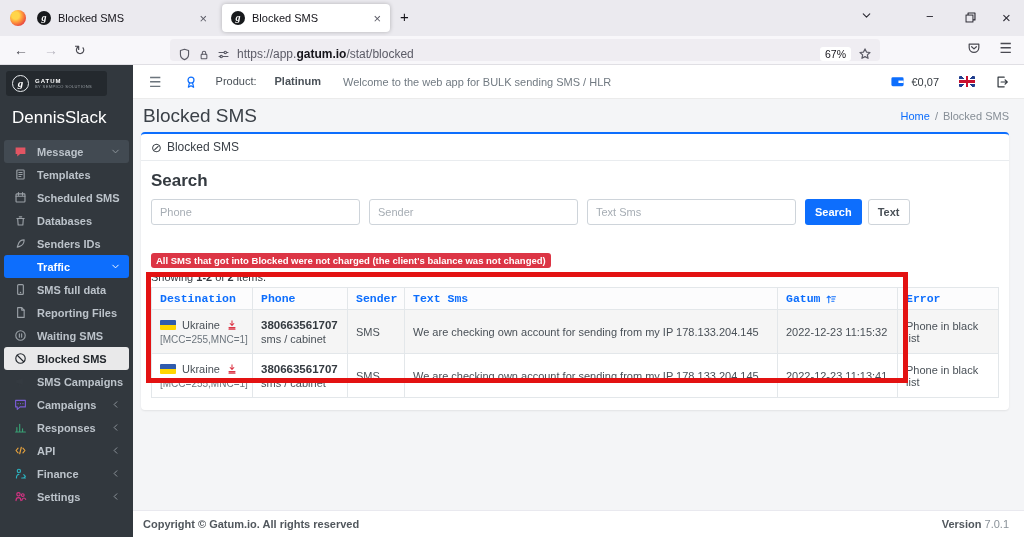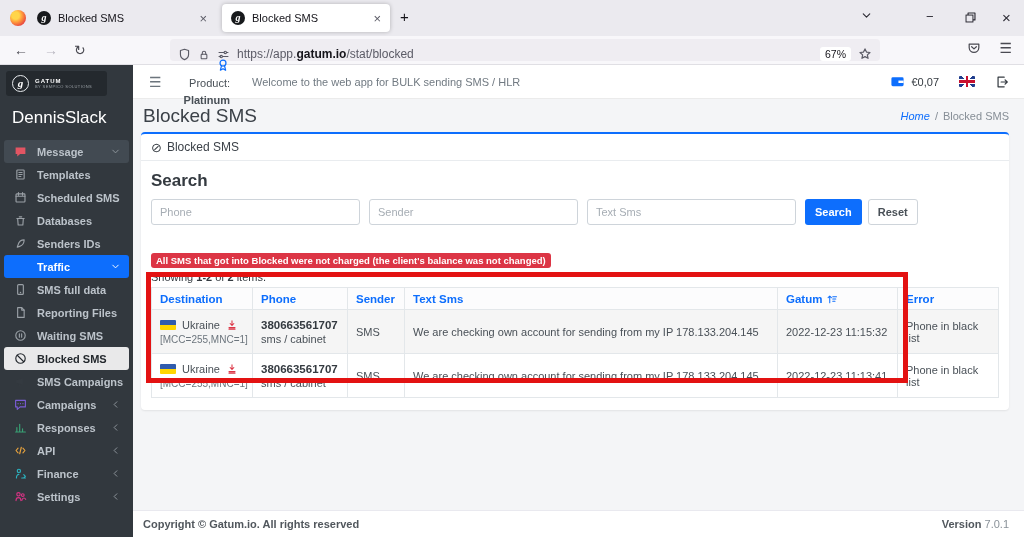--- a/index.html
+++ b/index.html
@@ -52,60 +52,60 @@
   .side-item.group-open { background:#424a52; }
   .side-item.active { background:#0d6efd; color:#fff; }
   .side-item.active .si-chevron { color:#fff; }
   .side-item.selected { background:#e9e9ea; color:#23282d; }
   .side-item.selected .si-icon { color:#23282d; }
 
   
   .main { flex:1; display:flex; flex-direction:column; position:relative; }
   .topbar { height:34px; background:#fff; border-bottom:1px solid #ebebeb; display:flex; align-items:center; padding:0 16px; gap:22px; font-size:11px; color:#495057; }
   .menu-glyph { font-size:14px; color:#6c757d; }
-  .product { display:flex; align-items:flex-end; gap:5px;flex-direction:column; }
+  .product { display:flex; align-items:flex-start; gap:18px; }
   .product .medal { color:#0d6efd; } .product .medal svg { width:14px; height:14px; }
   .welcome { color:#717a82; }
   .topbar-right { margin-left:auto; display:flex; align-items:center; gap:20px; }
   .balance { display:flex; align-items:center; gap:6px; color:#343a40; }
   .balance .wallet { color:#0d6efd; } .balance .wallet svg { width:15px; height:15px; }
   .flag-uk { width:16px; height:11px; border-radius:1px;
     background:
       linear-gradient(to right, transparent 44%, #c8102e 44%, #c8102e 56%, transparent 56%),
       linear-gradient(to bottom, transparent 36%, #c8102e 36%, #c8102e 64%, transparent 64%),
       linear-gradient(to right, transparent 38%, #fff 38%, #fff 62%, transparent 62%),
       linear-gradient(to bottom, transparent 28%, #fff 28%, #fff 72%, transparent 72%),
       linear-gradient(56deg, transparent 45%, #fff 45%, #fff 55%, transparent 55%),
       linear-gradient(-56deg, transparent 45%, #fff 45%, #fff 55%, transparent 55%),
       #1f3c8c; }
   .logout { color:#343a40; } .logout svg { width:14px; height:14px; }
 
   .pagehead { height:33px; display:flex; align-items:center; padding:0 16px 0 10px; }
   .page-title { font-size:19px; font-weight:500; color:#3b4148; }
   .breadcrumb { margin-left:auto; font-size:11px; color:#868e96; display:flex; gap:5px; }
-  .breadcrumb .home { color:#0d6efd;font-style:italic; }
+  .breadcrumb .home { color:#0d6efd; }
 
   .content { flex:1; padding:0 16px 0 8px; }
   .card { background:#fff; border-top:2px solid #0d6efd; border-radius:4px; box-shadow:0 1px 2px rgba(0,0,0,.08); }
   .card-header { display:flex; align-items:center; gap:5px; height:27px; padding:0 10px; border-bottom:1px solid #e9ecef; font-size:12px; color:#3b4148; }
   .blocked-glyph { font-size:13px; color:#343a40; line-height:1; }
   .card-body { padding:6px 10px 12px 10px; }
   .search-title { font-size:17px; font-weight:bold; color:#343a40; margin:4px 0 8px; }
   .search-row { display:flex; gap:9px; align-items:center; }
   .inp { width:209px; height:26px; border:1px solid #ced4da; border-radius:3px; padding:0 8px; font-size:11px; color:#495057; font-family:inherit; }
   .inp::placeholder { color:#a6adb4; }
   .btn { height:26px; border-radius:3px; font-size:11px; font-weight:bold; border:1px solid transparent; padding:0 9px; font-family:inherit; }
   .btn-primary { background:#0d6efd; color:#fff; }
   .btn-light { background:#fff; border-color:#ced4da; color:#495057; margin-left:-3px; }
   .notice { display:inline-block; margin-top:28px; background:#dc3545; color:#fff; font-size:9.5px; font-weight:bold; padding:2px 5px; border-radius:3px; }
   .summary { font-size:11px; color:#343a40; margin:3px 0 4px; }
 
   table.grid { border-collapse:collapse; width:847px; table-layout:fixed; }
   .grid th, .grid td { border:1px solid #e3e7ea; text-align:left; vertical-align:middle; }
-  .grid th { height:22px; padding:2px 8px; font-size:11.5px; color:#0d6efd; background:#fcfcfd; }
+  .grid th { height:22px; padding:2px 8px; font-size:11.5px; color:#0d6efd; background:#fcfcfd;font-family:Liberation Mono, monospace; }
   .grid td { height:44px; padding:4px 8px; font-size:11px; color:#495057; }
   .grid tbody tr:nth-child(odd) { background:#f5f5f5; }
   .th-inner { display:flex; align-items:center; gap:4px; }
   .sort-ic svg { width:12px; height:12px; }
   .dest-top { display:flex; align-items:center; gap:6px; }
   .flag-ua { width:16px; height:10px; background:linear-gradient(#315cad 50%, #ffd500 50%); border-radius:1px; flex:0 0 auto; }
   .dl-ic { color:#dc3545; } .dl-ic svg { width:12px; height:12px; }
   .dest-mcc { color:#6c757d; font-size:10px; margin-top:3px; }
   .ph-num { font-weight:bold; color:#343a40; font-size:11.5px; }
   .ph-route { margin-top:2px; }
@@ -424,21 +424,21 @@
             <span class="blocked-glyph">⊘</span>
             <span>Blocked SMS</span>
           </div>
           <div class="card-body">
             <div class="search-title">Search</div>
             <div class="search-row">
               <input class="inp" placeholder="Phone" style="">
               <input class="inp" placeholder="Sender" style="">
               <input class="inp" placeholder="Text Sms" style="">
               <button class="btn btn-primary">Search</button>
-              <button class="btn btn-light">Reset</button>
+              <button class="btn btn-light">Text</button>
             </div>
             <div><span class="notice">All SMS that got into Blocked were not charged (the client's balance was not changed)</span></div>
             <div class="summary"><span>Showing </span><b>1-2</b><span> of </span><b>2</b><span> items.</span></div>
             <table class="grid">
               <colgroup>
                   <col style="width:101px">
                   <col style="width:95px">
                   <col style="width:57px">
                   <col style="width:373px">
                   <col style="width:120px">

